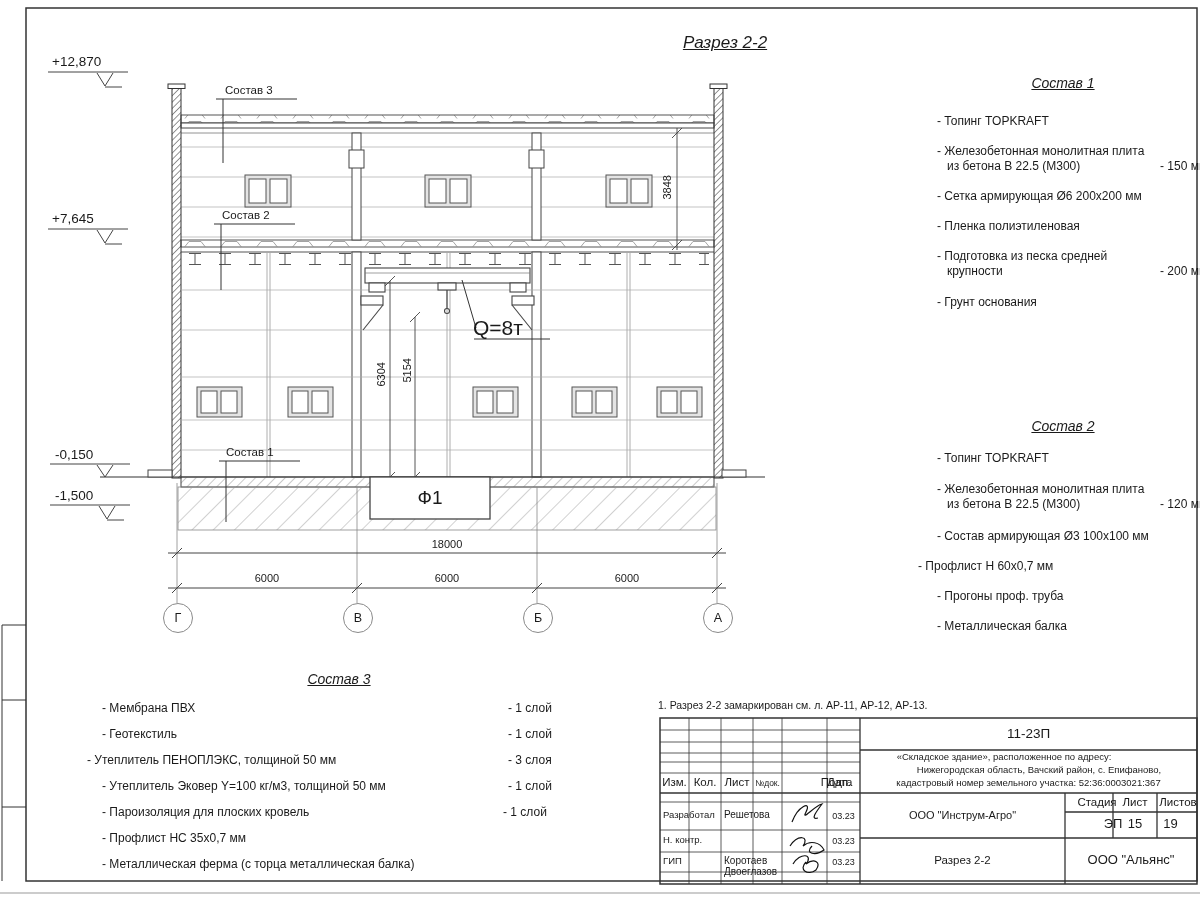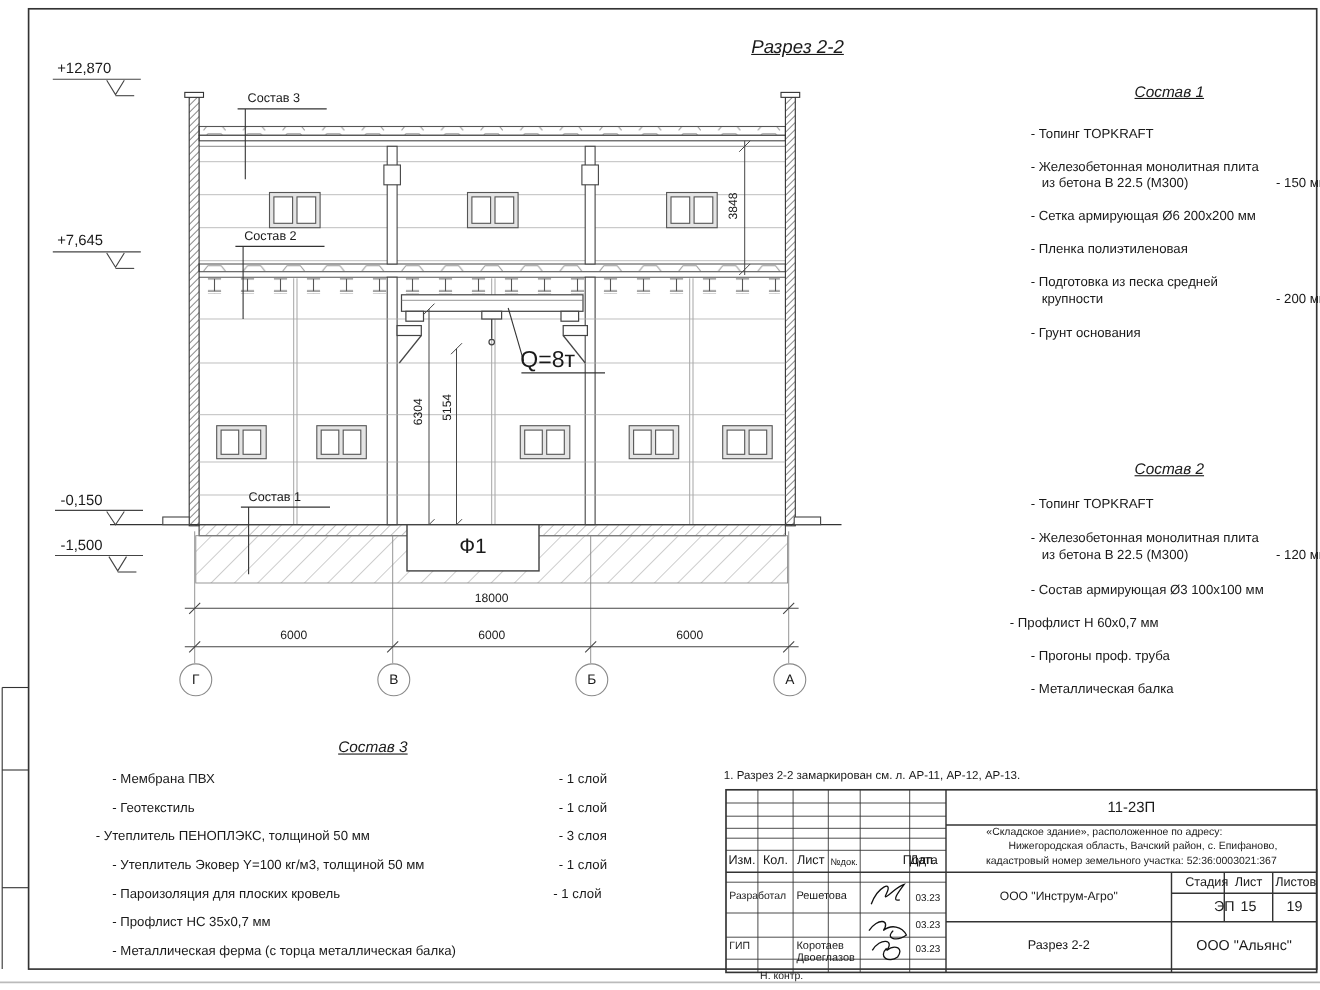--- a/index.html
+++ b/index.html
@@ -310,34 +310,34 @@
 <div class="t c tb" style="left:660px;top:776px;width:29px;">Изм.</div>
 <div class="t c tb" style="left:689px;top:776px;width:32px;">Кол.</div>
 <div class="t c tb" style="left:721px;top:776px;width:32px;">Лист</div>
 <div class="t c" style="left:753px;top:779px;width:29px;font-size:8.5px;">№док.</div>
 <div class="t c tb" style="left:804px;top:776px;width:64px;">Подп.</div>
 <div class="t c tb" style="left:827px;top:776px;width:16px;">Дата</div>
 
 <div class="t" style="left:663px;top:810px;font-size:9.5px;">Разработал</div>
 <div class="t" style="left:724px;top:809px;font-size:10px;">Решетова</div>
 <div class="t c" style="left:827px;top:811px;width:33px;font-size:9px;">03.23</div>
-<div class="t" style="left:691px;top:835px;font-size:9.5px;margin-top:48px;">Н. контр.</div>
+<div class="t" style="left:663px;top:835px;font-size:9.5px;">Н. контр.</div>
 <div class="t" style="left:724px;top:834px;font-size:10px;margin-top:32px;">Двоеглазов</div>
 <div class="t c" style="left:827px;top:836px;width:33px;font-size:9px;">03.23</div>
 <div class="t" style="left:663px;top:856px;font-size:9.5px;">ГИП</div>
 <div class="t" style="left:724px;top:855px;font-size:10px;">Коротаев</div>
 <div class="t c" style="left:827px;top:857px;width:33px;font-size:9px;">03.23</div>
 
 <div class="t c" style="left:860px;top:726px;width:337px;font-size:13.5px;">11-23П</div>
 <div class="t c" style="left:860px;top:752px;width:288px;font-size:9.5px;">«Складское здание», расположенное по адресу:</div>
 <div class="t c" style="left:860px;top:765px;width:358px;font-size:9.5px;">Нижегородская область, Вачский район, с. Епифаново,</div>
 <div class="t c" style="left:860px;top:778px;width:337px;font-size:9.5px;">кадастровый номер земельного участка: 52:36:0003021:367</div>
 <div class="t c" style="left:862px;top:809px;width:201px;font-size:11px;">ООО "Инструм-Агро"</div>
 
 <div class="t c tb" style="left:1065px;top:796px;width:64px;">Стадия</div>
 <div class="t c tb" style="left:1113px;top:796px;width:44px;">Лист</div>
 <div class="t c tb" style="left:1157px;top:796px;width:42px;">Листов</div>
 <div class="t c" style="left:1065px;top:817px;width:40px;font-size:13px;margin-left:28px;">ЭП</div>
 <div class="t c" style="left:1113px;top:817px;width:44px;font-size:13px;">15</div>
-<div class="t c" style="left:1157px;top:817px;width:27px;font-size:13px;text-align:right;">19</div>
+<div class="t c" style="left:1157px;top:817px;width:27px;font-size:13px;">19</div>
 
 <div class="t c" style="left:862px;top:854px;width:201px;font-size:11.5px;">Разрез 2-2</div>
 <div class="t c" style="left:1065px;top:853px;width:132px;font-size:13px;">ООО "Альянс"</div>
 
 </body></html>

